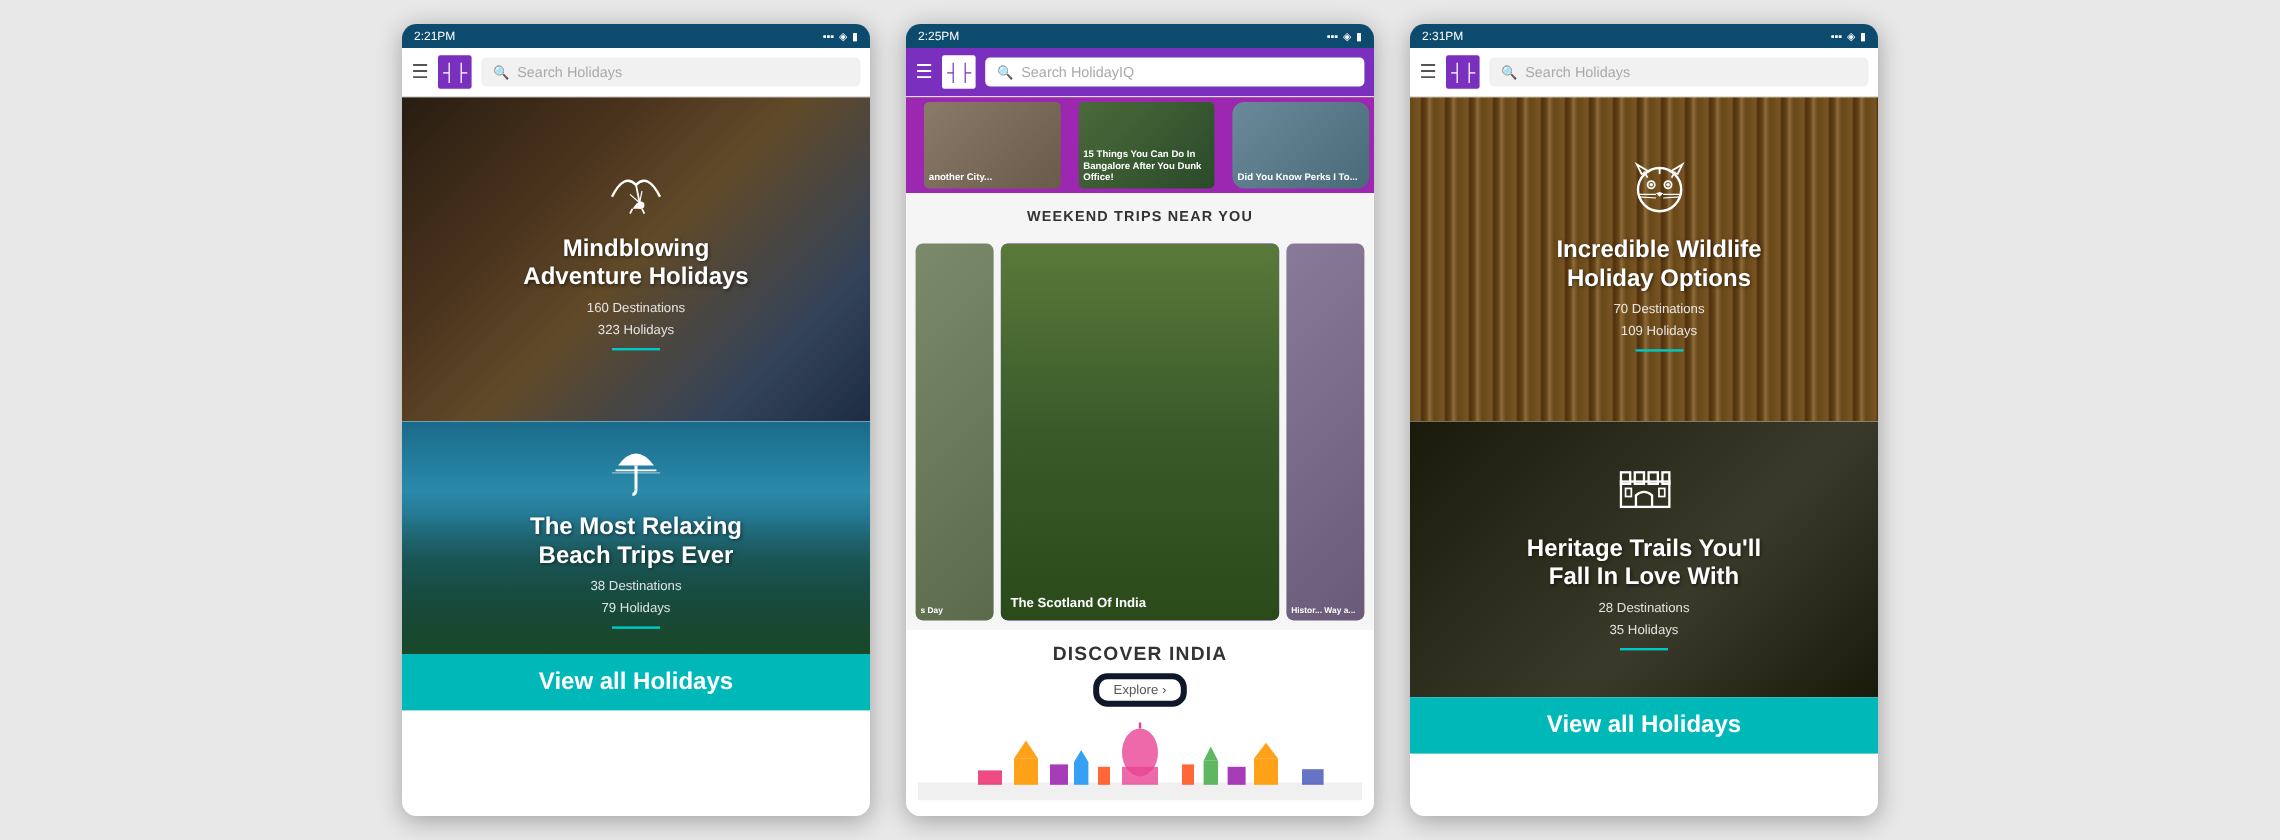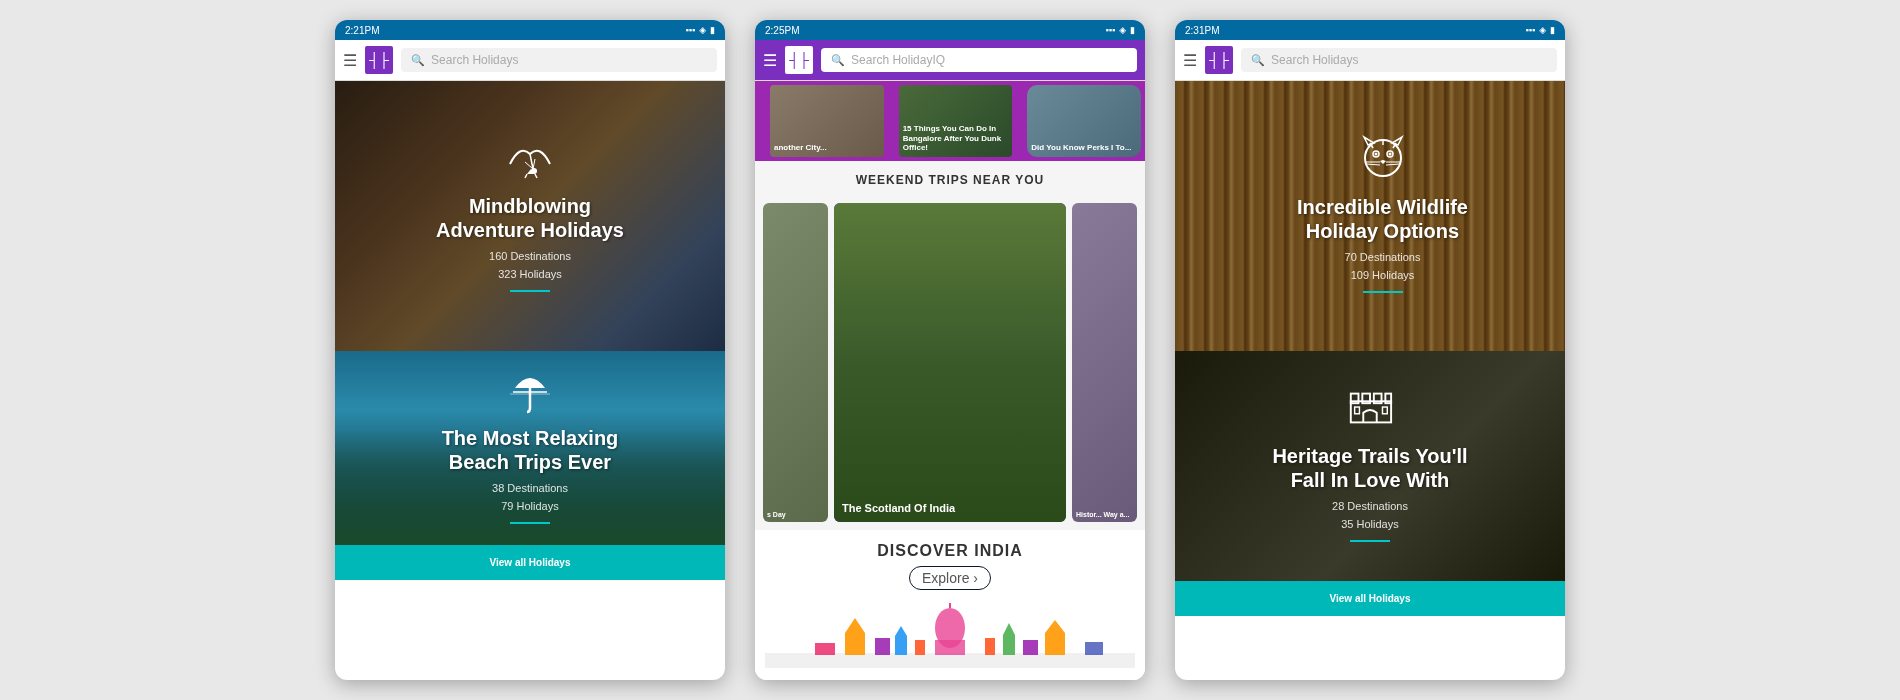--- a/index.html
+++ b/index.html
@@ -22,21 +22,21 @@
       border-radius: 12px;
       overflow: hidden;
       box-shadow: 0 4px 20px rgba(0,0,0,0.3);
       display: flex;
       flex-direction: column;
       position: relative;
     }
 
     
     .status-bar {
-      background: #0369a1;
+      background: #0c4a6e;
       color: #fff;
       font-size: 10px;
       padding: 3px 10px;
       display: flex;
       justify-content: space-between;
       align-items: center;
       height: 20px;
     }
     .status-bar-icons {
       display: flex;
@@ -168,21 +168,21 @@
       height: 2px;
       background: #00c8c8;
       margin: 6px auto;
     }
 
     .bottom-bar {
       background: #00b8b8;
       padding: 12px;
       text-align: center;
       color: white;
-      font-size: 10px;
+      font-size: 20px;
       font-weight: bold;
     }
 
     
     .articles-strip {
       display: flex;
       gap: 4px;
       padding: 4px;
       background: #9c27b0;
       overflow: hidden;
@@ -300,24 +300,24 @@
 
     .discover-title {
       font-size: 16px;
       font-weight: bold;
       letter-spacing: 1px;
       color: #333;
       margin-bottom: 6px;
     }
 
     .explore-btn {
-      border: 1px solid #0f172a;
+      border: 5px solid #0f172a;
       border-radius: 12px;
       padding: 3px 12px;
-      font-size: 14px;
+      font-size: 11px;
       color: #555;
       display: inline-flex;
       align-items: center;
       gap: 4px;
       margin-bottom: 8px;
     }
 
     
     .card-wildlife {
       position: relative;

